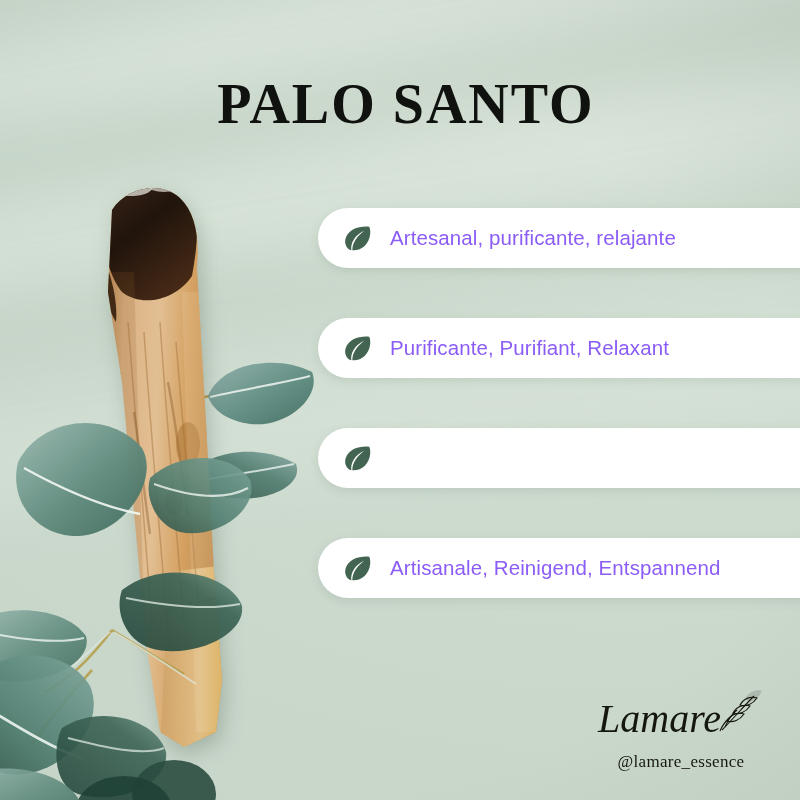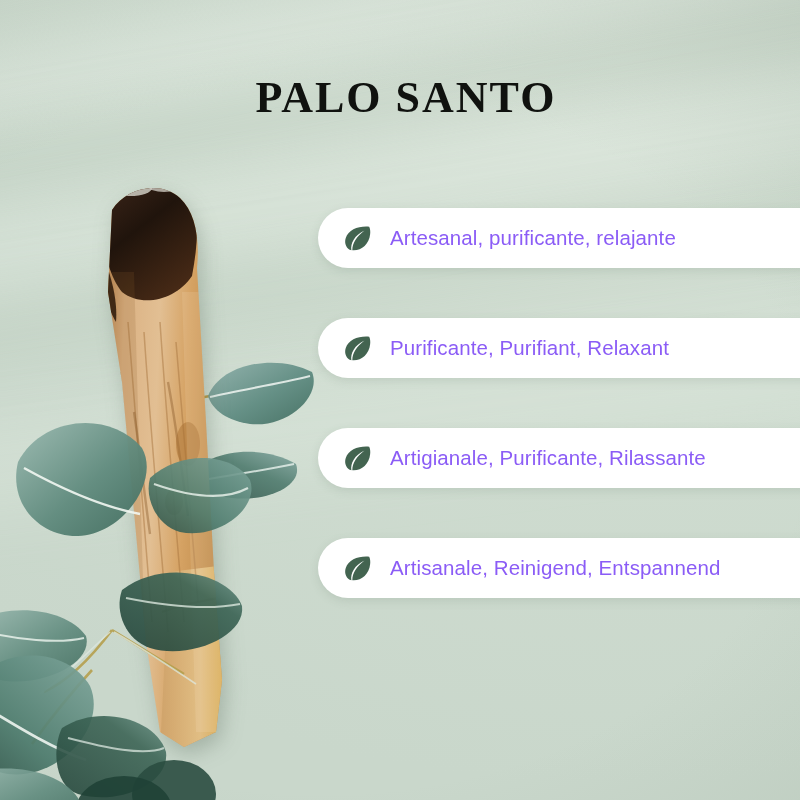--- a/index.html
+++ b/index.html
@@ -62,21 +62,21 @@
   }
 
   
   .title {
     position: absolute;
     left: 0; right: 0;
     top: 72px;
     text-align: center;
     font-family: "Liberation Serif", "DejaVu Serif", serif;
     font-weight: 700;
-    font-size: 44px;
+    font-size: 56px;
     letter-spacing: 2px;
     color: #10120f;
     padding-left: 12px;
   }
 
   
   .pills {
     position: absolute;
     left: 318px;
     right: -40px;
@@ -322,27 +322,41 @@
                  C16 14, 11 21, 11 29 C20 30, 29 23, 30 12 C30.5 9, 30 6, 29 4 Z" fill="#436450"></path>
       </svg>
       <span class="pill-label">Purificante, Purifiant, Relaxant</span>
     </div>
 
     <div class="pill">
       <svg class="leaf-icon" viewBox="0 0 32 32" xmlns="http://www.w3.org/2000/svg">
         <path d="M29 4 C18 3, 7 7, 4 16 C2 22, 5 28, 10 29 C9 22, 13 13, 24 8
                  C16 14, 11 21, 11 29 C20 30, 29 23, 30 12 C30.5 9, 30 6, 29 4 Z" fill="#436450"></path>
       </svg>
-      <span class="pill-label">Artigianale, Purificante, Rilassante</span>
     </div>
 
     <div class="pill">
       <svg class="leaf-icon" viewBox="0 0 32 32" xmlns="http://www.w3.org/2000/svg">
         <path d="M29 4 C18 3, 7 7, 4 16 C2 22, 5 28, 10 29 C9 22, 13 13, 24 8
                  C16 14, 11 21, 11 29 C20 30, 29 23, 30 12 C30.5 9, 30 6, 29 4 Z" fill="#436450"></path>
       </svg>
       <span class="pill-label">Artisanale, Reinigend, Entspannend</span>
     </div>
 
   </div>
 
+  <div class="brand">
+    <svg class="brand-logo" viewBox="0 0 170 62" xmlns="http://www.w3.org/2000/svg">
+      <text x="2" y="44" font-family="Liberation Serif, DejaVu Serif, serif" font-size="40" font-style="italic" fill="#15170d">Lamare</text>
+      <g stroke="#15170d" stroke-width="1.1" fill="none">
+        <path d="M126 42 C136 32, 148 18, 158 8"></path>
+        <path d="M150 10 C154 4, 160 2, 165 3 C163 9, 158 13, 152 13 Z" fill="#15170d" opacity=".15"></path>
+        <path d="M144 17 C148 10, 155 8, 161 10 C157 16, 150 19, 144 17 Z"></path>
+        <path d="M137 25 C141 18, 148 16, 154 18 C150 24, 143 27, 137 25 Z"></path>
+        <path d="M131 33 C135 26, 142 24, 148 26 C144 32, 137 35, 131 33 Z"></path>
+        <path d="M141 22 C136 26, 132 32, 129 39"></path>
+        <path d="M133 30 C129 34, 126 38, 124 43"></path>
+      </g>
+    </svg>
+    <div class="brand-handle">@lamare_essence</div>
+  </div>
 
 </div>
 
 </body></html>

